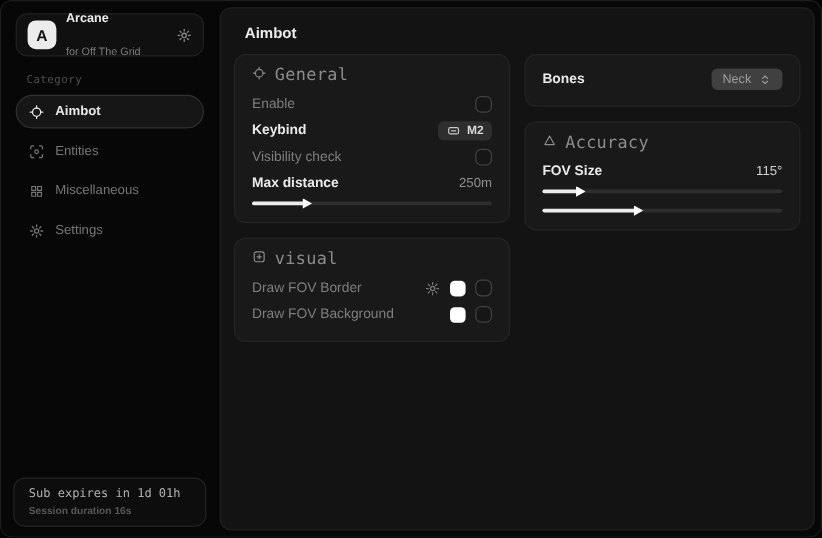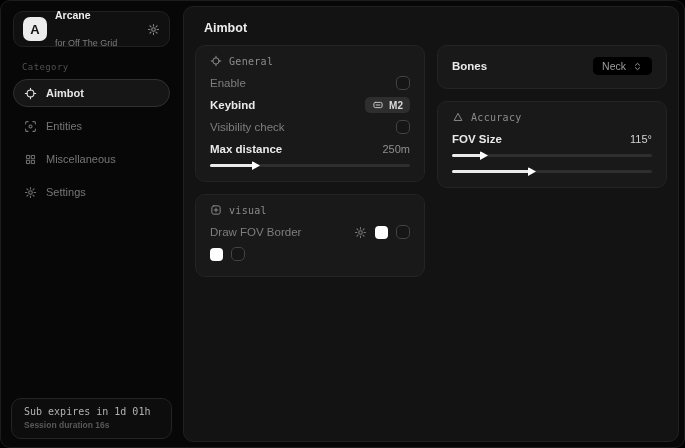--- a/index.html
+++ b/index.html
@@ -33,39 +33,39 @@
   
   .main{position:absolute;left:182px;top:5px;right:5px;bottom:5px;background:#131313;border:1px solid #212121;
     border-radius:10px;box-sizing:border-box;}
   .main-title{position:absolute;left:20px;top:14px;font-size:12.5px;font-weight:700;color:#ededed;}
   .content{position:absolute;left:11px;right:11px;top:38px;bottom:8px;display:flex;gap:12px;align-items:flex-start;}
   .col{display:flex;flex-direction:column;gap:12px;}
   .col.left{width:230px;flex:0 0 auto;}
   .col.right{flex:1;}
 
   .panel{background:#191919;border:1px solid #242424;border-radius:10px;padding:9px 14px 11px;box-sizing:border-box;width:100%;}
-  .panel-header{display:flex;align-items:flex-end;gap:7px;font-family:"DejaVu Sans Mono",monospace;
-    font-size:10px;color:#8c8c8c;margin-bottom:5px;letter-spacing:.3px;}
+  .panel-header{display:flex;align-items:flex-start;gap:7px;font-family:"DejaVu Sans Mono",monospace;
+    font-size:14px;color:#8c8c8c;margin-bottom:5px;letter-spacing:.3px;}
   .panel-header .pico{display:flex;color:#8c8c8c;}
 
   .row{display:flex;align-items:center;justify-content:space-between;height:22px;font-size:11.5px;}
   .lbl-dim{color:#7e7e7e;}
   .lbl-strong{color:#eaeaea;font-weight:700;}
   .val-dim{color:#8f8f8f;font-size:11px;}
   .val-bright{color:#d3d3d3;font-size:11px;}
   .row-icons{display:flex;align-items:center;gap:8px;}
   .row-gear{color:#7a7a7a;display:flex;cursor:default;}
 
   .checkbox{width:14px;height:14px;border:1.5px solid #434343;border-radius:5px;background:#161616;box-sizing:border-box;}
   .swatch{width:13px;height:13px;border-radius:4px;}
 
   .badge{display:flex;align-items:flex-end;gap:5px;background:#2e2e2e;border-radius:5px;padding:2px 7px;
     font-size:10px;font-weight:700;color:#d8d8d8;}
   .badge .bico{display:flex;color:#c9c9c9;}
-  .select-btn{display:flex;align-items:center;gap:6px;background:#000000;border-radius:5px;padding:3px 9px;
+  .select-btn{display:flex;align-items:center;gap:6px;background:#404040;border-radius:5px;padding:3px 9px;
     font-size:10.5px;color:#9d9d9d;}
   .select-btn .sico{display:flex;color:#9d9d9d;}
 
   .slider{height:3px;background:#2e2e2e;border-radius:2px;margin:4px 0 3px;position:relative;}
   .slider-fill{height:100%;background:#ececec;border-radius:2px;position:relative;}
   .slider-thumb{position:absolute;right:-6px;top:50%;transform:translateY(-50%);width:8px;height:9px;
     background:#fff;clip-path:polygon(0 0,100% 50%,0 100%);}
   .spacer6{height:6px;}
 </style>
 </head>
@@ -206,20 +206,21 @@
                     <circle cx="8" cy="8" r="2.2"></circle>
                     <path d="M8 1.8v1.8M8 12.4v1.8M1.8 8h1.8M12.4 8h1.8M3.6 3.6l1.3 1.3M11.1 11.1l1.3 1.3M12.4 3.6l-1.3 1.3M4.9 11.1l-1.3 1.3"></path>
                   </svg>
               </span>
               <span class="swatch" style="background:#ffffff;"></span>
               <span class="checkbox"></span>
             </span>
           </div>
 
           <div class="row">
+            <span class="lbl-dim">Draw FOV Background</span>
             <span class="row-icons">
               <span class="swatch" style="background:#ffffff;"></span>
               <span class="checkbox"></span>
             </span>
           </div>
         </section>
       </div>
 
       <div class="col right">
 

